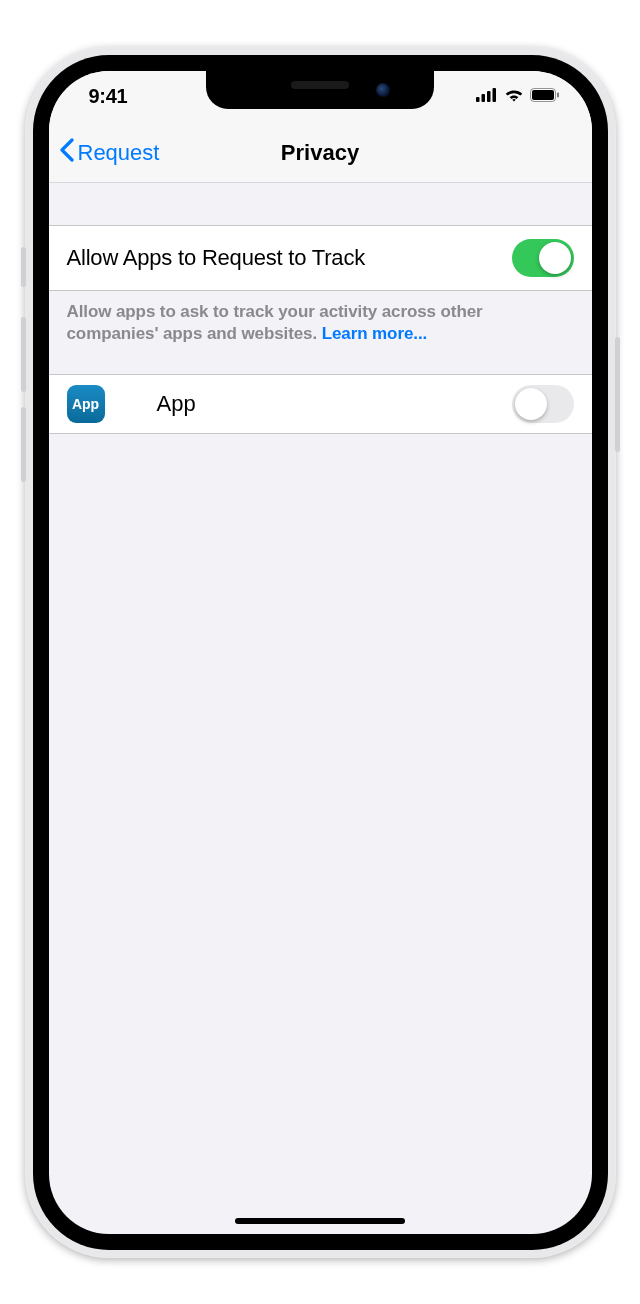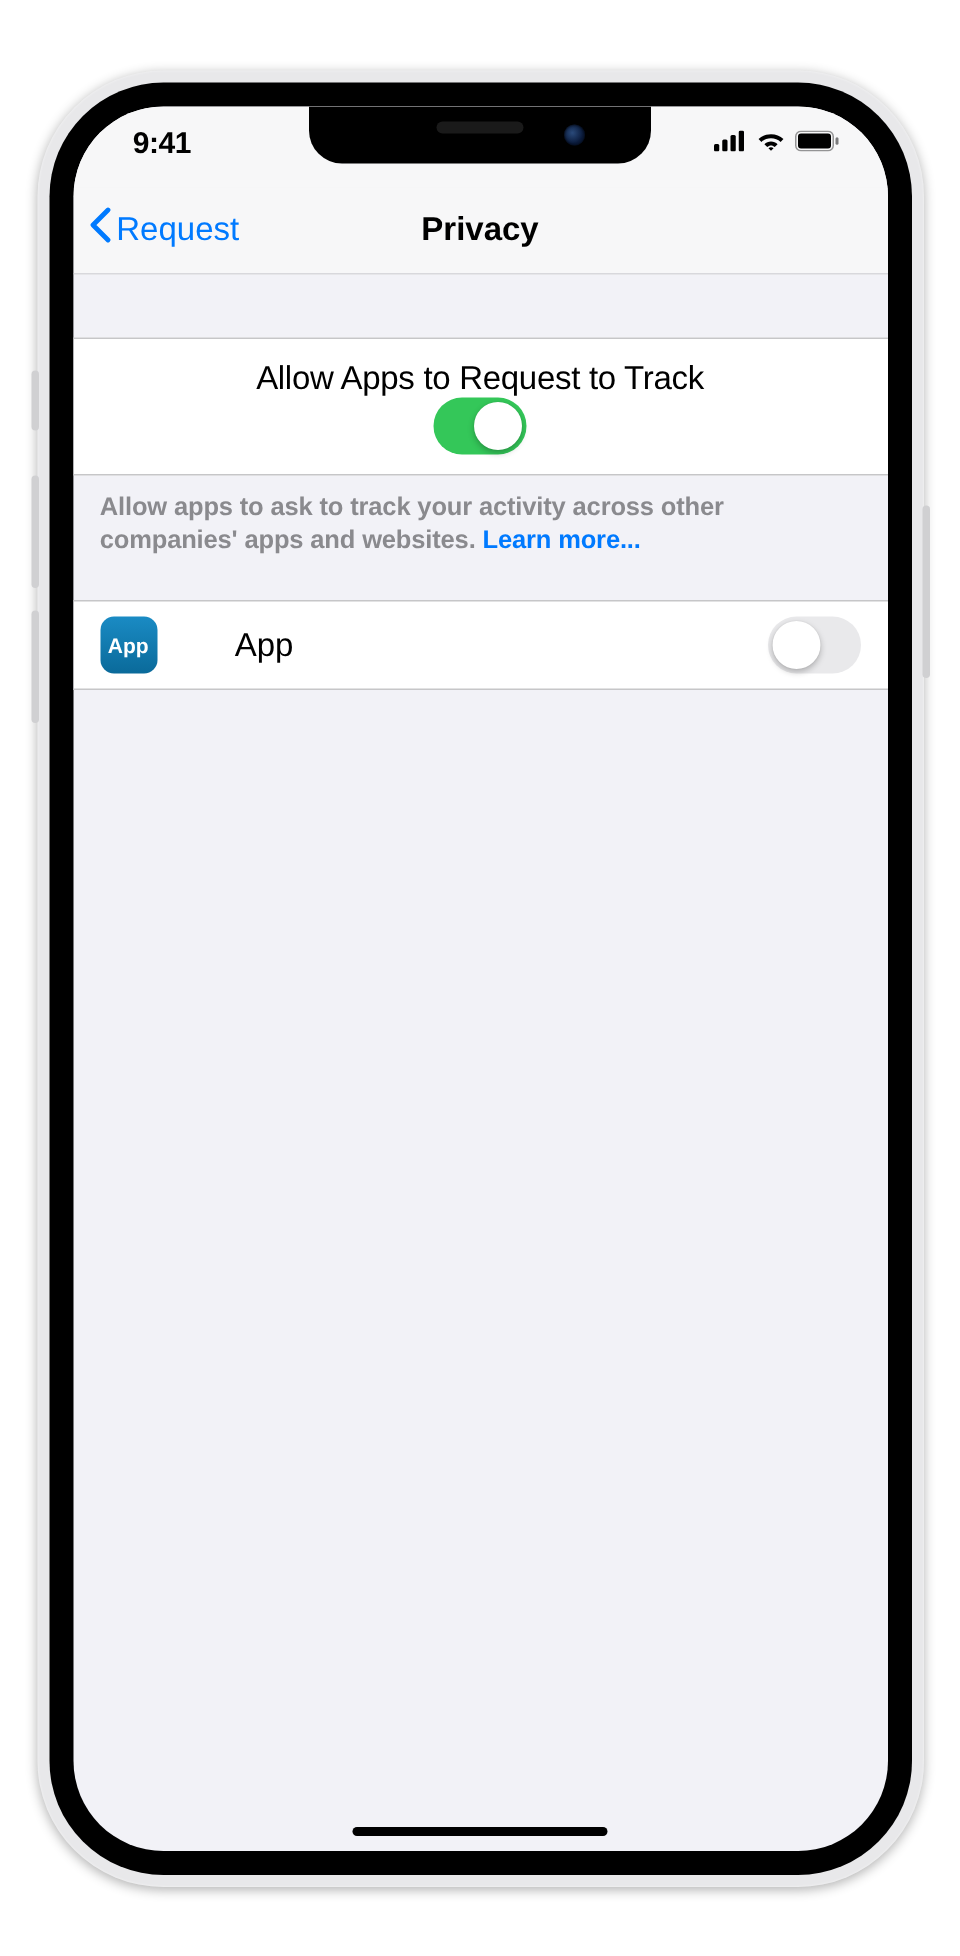--- a/index.html
+++ b/index.html
@@ -136,21 +136,20 @@
     }
     .cell {
       background: #fff;
       min-height: 56px;
       padding: 13px 18px;
       display: flex;
       align-items: center;
       justify-content: space-between;
       border-top: 0.5px solid #c6c6c8;
       border-bottom: 0.5px solid #c6c6c8;
-      flex-direction: column;
     }
     .cell-label {
       font-size: 22px;
       color: #000;
       letter-spacing: -0.2px;
     }
     .toggle {
       width: 62px;
       height: 38px;
       border-radius: 19px;

